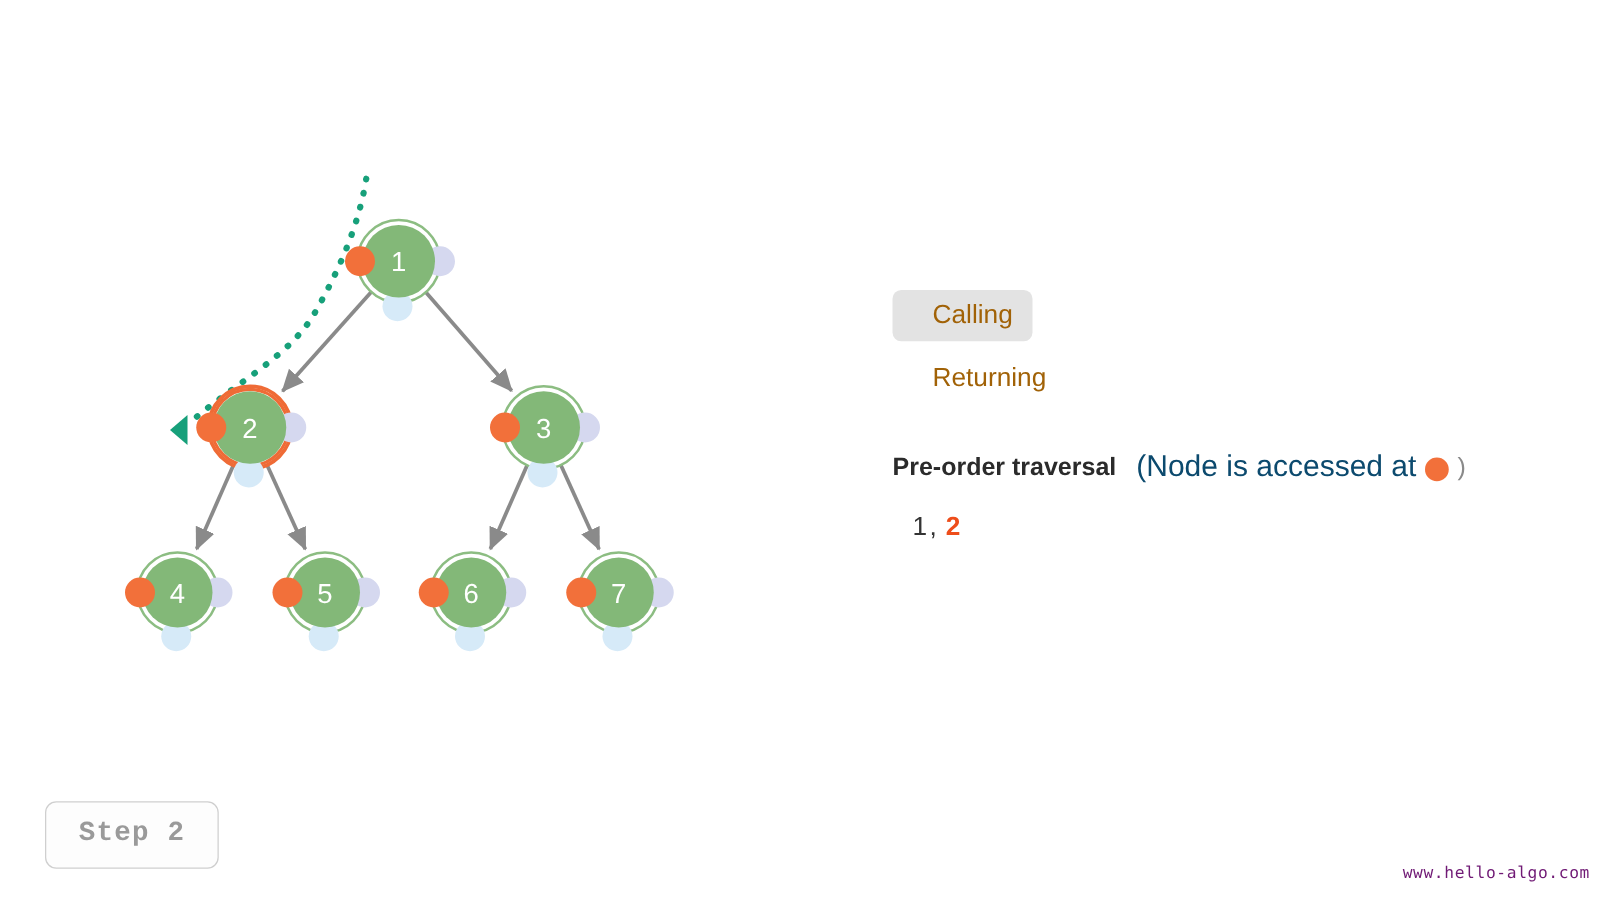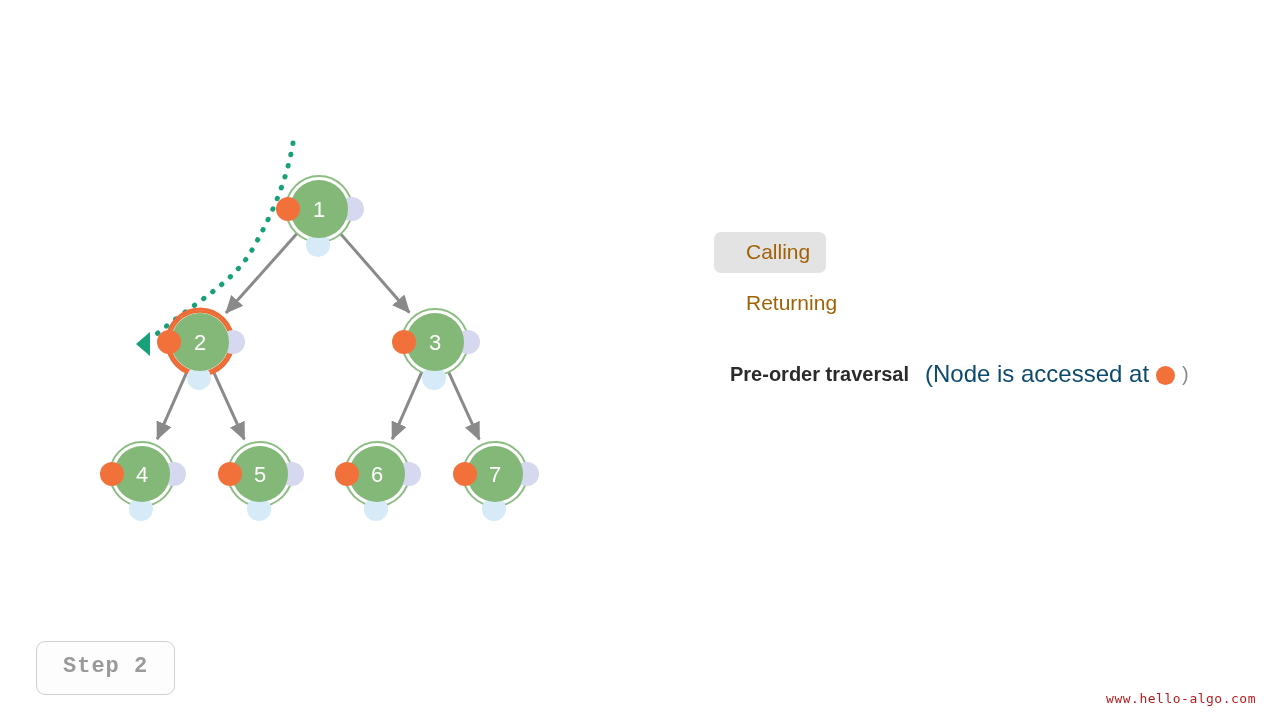--- a/index.html
+++ b/index.html
@@ -51,21 +51,20 @@
   }
   .state-row.active {
     background: #e3e3e3;
   }
   #state-returning-wrap {
     margin-top: 10px;
   }
 
   #legend-line {
     margin-top: 36px;
-    margin-left: 16px;
     display: flex;
     align-items: center;
     white-space: nowrap;
   }
   #legend-title {
     font-size: 20px;
     font-weight: bold;
     color: #2b2b2b;
   }
   #legend-note {
@@ -126,25 +125,25 @@
     font-size: 22px;
     font-weight: bold;
     letter-spacing: 1px;
     color: #9a9a9a;
     line-height: 1;
   }
 
   
   #watermark {
     position: absolute;
-    right: 24px;
+    right: 8px;
     bottom: 14px;
     font-family: "DejaVu Sans Mono", monospace;
     font-size: 13px;
-    color: #b91c1c;
+    color: #701a75;
     letter-spacing: 0.5px;
   }
 
   .node-label {
     font-family: "Liberation Sans", sans-serif;
     font-size: 22px;
     fill: #ffffff;
   }
 </style>
 </head>
@@ -242,17 +241,18 @@
     <span class="state-row">Returning</span>
   </div>
 
   <div id="legend-line">
     <span id="legend-title">Pre-order traversal</span>
     <span id="legend-note">(Node is accessed at</span>
     <span class="legend-dot"></span>
     <span id="legend-paren">)</span>
   </div>
 
+  <div id="result-line"><span class="res-item visited">1</span><span class="res-sep">,</span><span class="res-item current">2</span></div>
 </div>
 
 <div id="step-badge">Step 2</div>
 
 <div id="watermark">www.hello-algo.com</div>
 
 </body></html>

